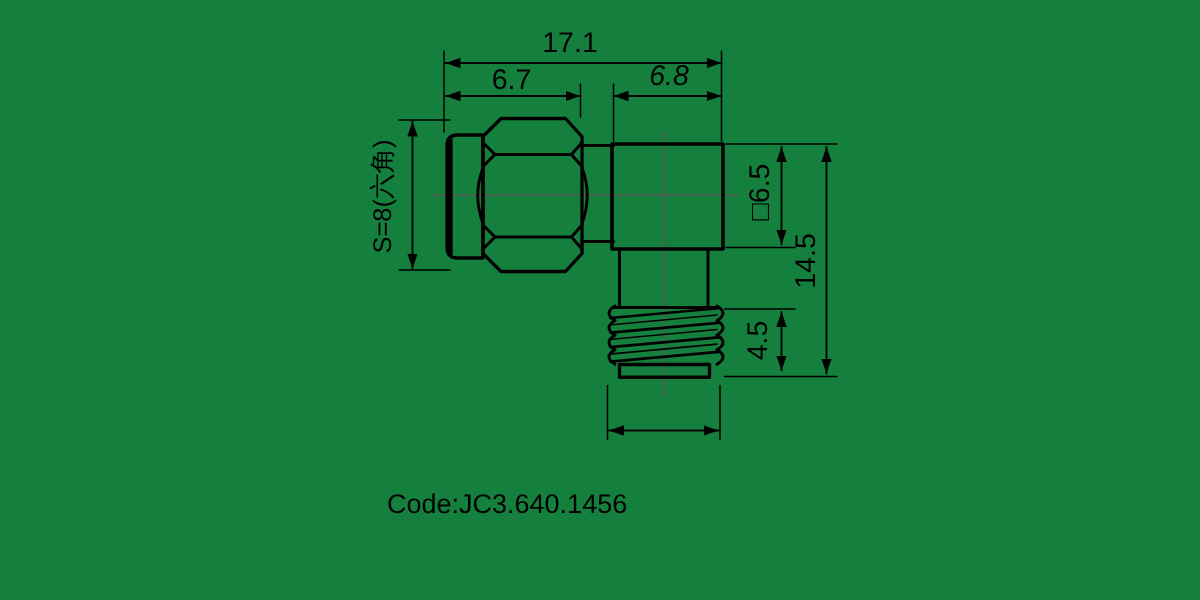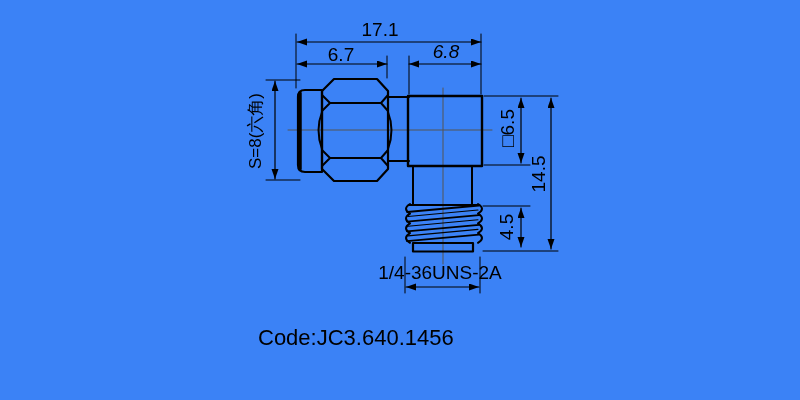--- a/index.html
+++ b/index.html
@@ -1,28 +1,28 @@
 <!DOCTYPE html>
 <html><head>
 <meta charset="utf-8">
 <style>
   html,body{margin:0;padding:0;background:#fff;}
   #canvas{
-    position:relative;width:800px;height:400px;background:#3b82f6;overflow:hidden;
+    position:relative;width:800px;height:400px;background:#15803d;overflow:hidden;
     font-family:"Liberation Sans","DejaVu Sans",sans-serif;color:#000;
   }
   #linework{position:absolute;left:0;top:0;}
   .lbl{
     position:absolute;white-space:nowrap;font-size:19px;line-height:1;
     transform:translate(-50%,-50%);
   }
   .lbl.rot{transform:translate(-50%,-50%) rotate(-90deg);}
   .lbl.small{font-size:17px;}
   .note{
-    position:absolute;white-space:nowrap;font-size:22px;line-height:1;
+    position:absolute;white-space:nowrap;font-size:18px;line-height:1;
   }
 </style>
 </head>
 <body>
 
 <div id="canvas">
 
   <svg id="linework" width="800" height="400" viewBox="0 0 800 400" fill="none" stroke-linecap="round" stroke-linejoin="round">
     <defs>
       <marker id="arrE" markerWidth="12" markerHeight="8" refX="10" refY="3.5" orient="auto" markerUnits="userSpaceOnUse">
@@ -112,17 +112,16 @@
     </g>
   </svg>
 
   <span class="lbl" style="left:380px;top:29px;">17.1</span>
   <span class="lbl" style="left:341px;top:54px;">6.7</span>
   <span class="lbl" style="left:446px;top:51px;font-style:italic;">6.8</span>
   <span class="lbl rot small" style="left:255px;top:131px;">S=8(六角)</span>
   <span class="lbl rot" style="left:507px;top:128px;">□6.5</span>
   <span class="lbl rot" style="left:538px;top:174px;">14.5</span>
   <span class="lbl rot" style="left:506px;top:227px;">4.5</span>
-  <span class="lbl" style="left:440px;top:272px;">1/4-36UNS-2A</span>
 
   <span class="note" style="left:258px;top:327px;">Code:JC3.640.1456</span>
 
 </div>
 
 </body></html>

